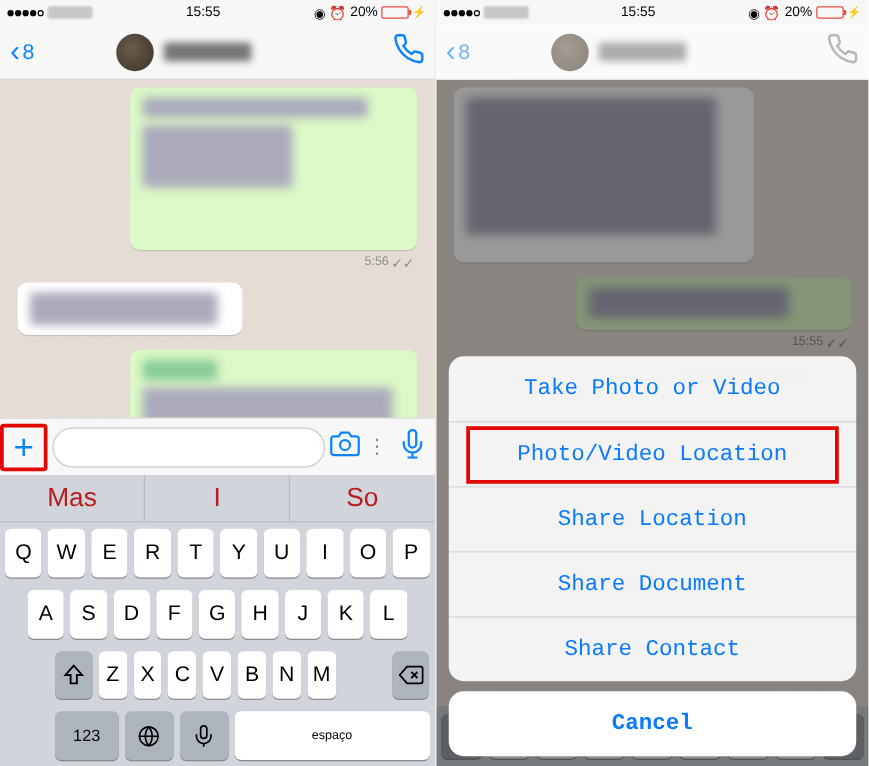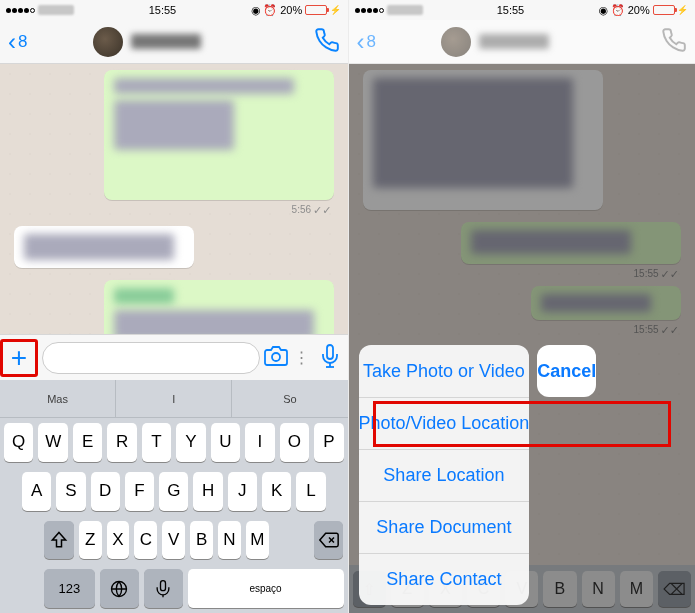--- a/index.html
+++ b/index.html
@@ -82,40 +82,40 @@
     border-radius:16px;
   }
   .cam { color:#0a84ff; }
   .cam svg, .mic svg { width:24px; height:24px; }
   .mic { color:#0a84ff; margin-left:2px;}
   .dots3 { color:#888; font-size:16px; line-height:1; margin:0 2px; }
 
   
   .kbd { height: calc(100% - 20px - 44px - 270px - 46px); background:#d1d5db; display:flex; flex-direction:column; }
   .predict { height:38px; display:flex; border-bottom:1px solid #b7bcc2; }
-  .predict span { flex:1; display:flex; align-items:center; justify-content:center; font-size:11px; color:#404040; }
+  .predict span { flex:1; display:flex; align-items:center; justify-content:center; font-size:21px; color:#b91c1c; }
   .predict span + span { border-left:1px solid #b7bcc2;}
   .krow { flex:1; display:flex; gap:5px; padding:5px 4px; }
   .key {
     flex:1; background:#fff; border-radius:5px;
     box-shadow: 0 1px 0 #888;
     display:flex; align-items:center; justify-content:center;
     font-size:17px;
   }
   .key.fn { background:#aeb4bd; font-size:13px; }
   .key.fn svg { width:20px; height:20px; }
   .key.space { flex:4; font-size:10px;}
   .key.wider { flex:1.3;margin-left:40px; }
   .krow.indent { padding-left:22px; padding-right:22px; }
 
   
   .dim { position:absolute; inset:0; background:rgba(0,0,0,0.4); }
   .sheet {
     position:absolute; left:10px; right:10px; bottom:8px;
-    display:flex; flex-direction:row; gap:8px;
+    display:flex; flex-direction:column; gap:8px;font-family:Liberation Mono, monospace;
   }
   .sheet-group { background:rgba(248,248,248,0.96); border-radius:12px; overflow:hidden; }
   .sheet-item {
     height:52px; display:flex; align-items:center; justify-content:center;
     color:#0a7aff; font-size:18px;
     border-top:1px solid rgba(0,0,0,0.12);
   }
   .sheet-item:first-child { border-top:none; }
   .sheet-cancel { background:#fff; border-radius:12px; height:52px; display:flex; align-items:center; justify-content:center; color:#0a7aff; font-size:18px; font-weight:600;}
   .sheet-highlight { position:absolute; border:3px solid #e10600; pointer-events:none; }

